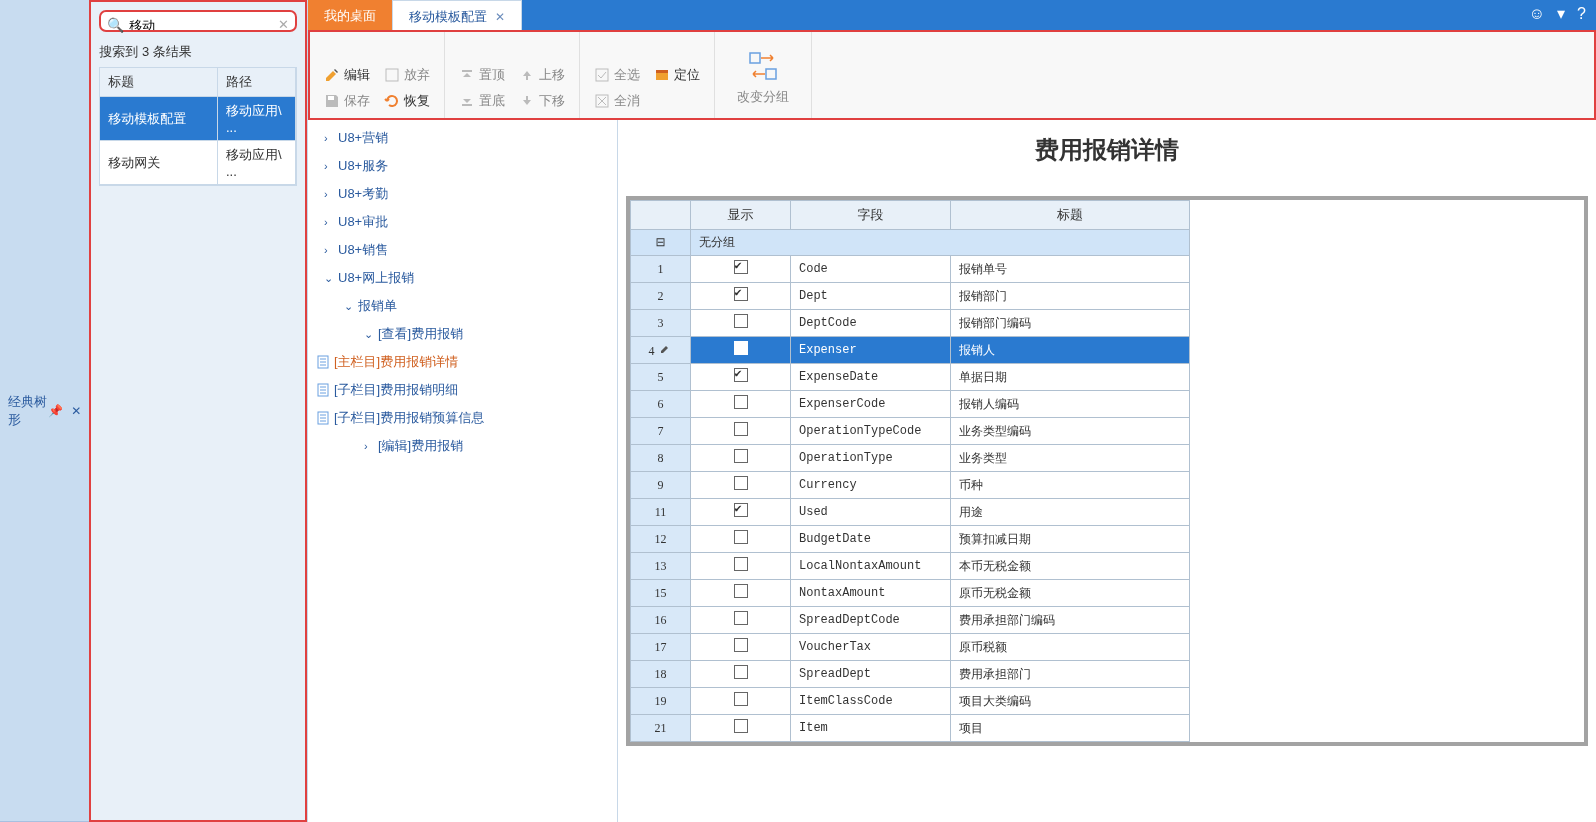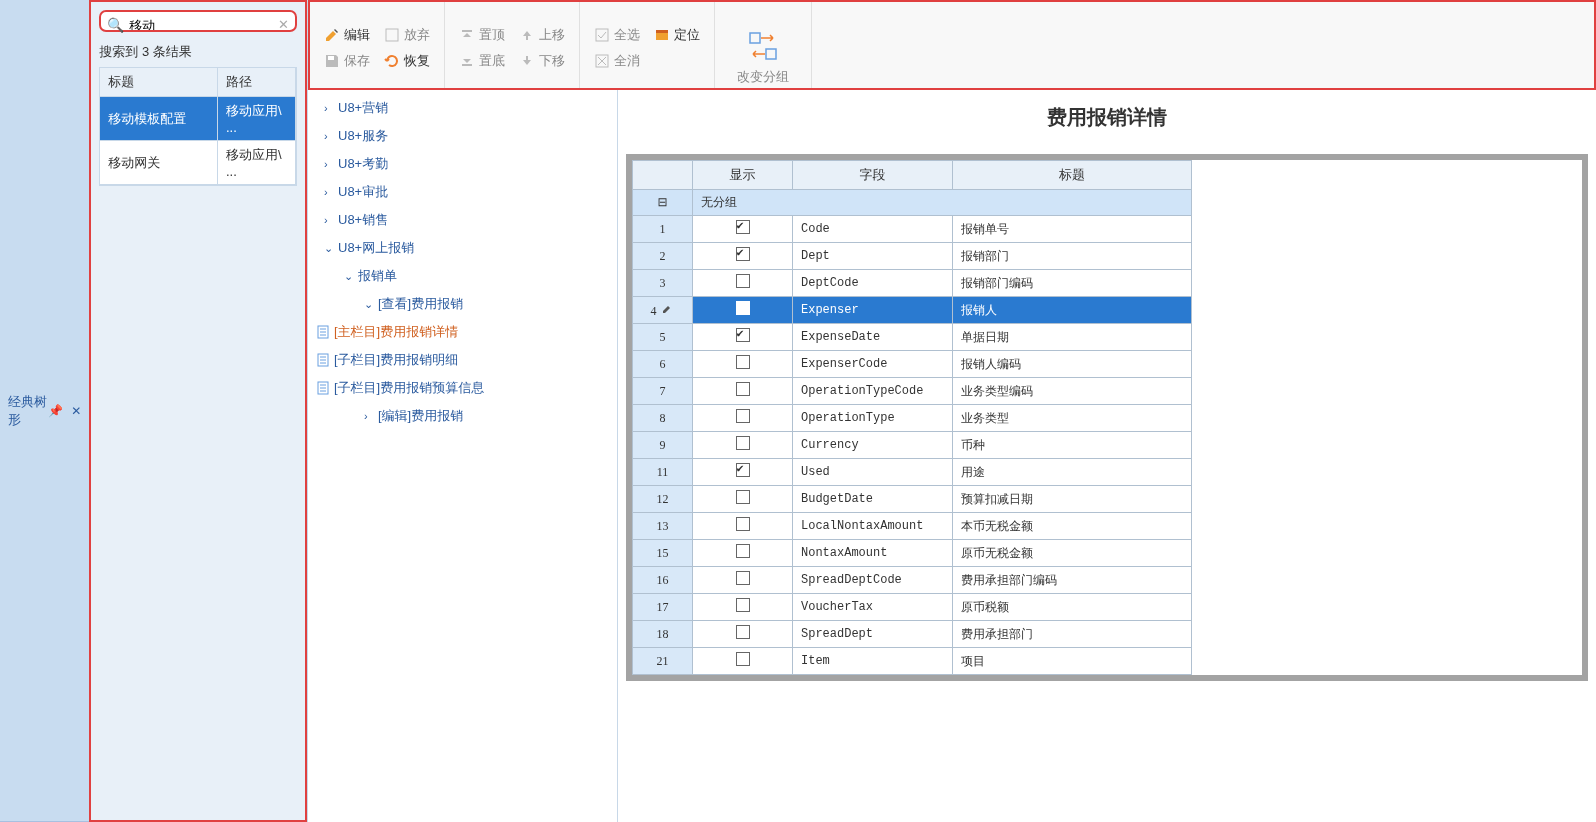--- a/index.html
+++ b/index.html
@@ -22,40 +22,40 @@
 .sidebar-highlight-box{border:2px solid #e04040;margin:0;padding:0 0 30px 0}
 .main{flex:1;display:flex;flex-direction:column}
 .titlebar{background:#2a7ad0;height:30px;display:flex;align-items:stretch;position:relative}
 .tab{padding:7px 16px;color:#fff;font-size:13px;cursor:pointer;position:relative}
 .tab.active-orange{background:#f08030}
 .tab.active-white{background:#fff;color:#2a5a9e;border-top:1px solid #c8d8e8;border-left:1px solid #c8d8e8;border-right:1px solid #c8d8e8}
 .tab .close{margin-left:8px;font-size:12px;opacity:0.7}
 .titlebar-right{position:absolute;right:10px;top:4px;display:flex;gap:12px;color:#fff;align-items:center}
 .titlebar-right span{cursor:pointer;font-size:16px}
 .toolbar-box{border:2px solid #e04040;margin:0;padding:0;background:#f8f8f8;display:flex;height:90px}
-.toolbar-group{display:flex;flex-direction:column;padding:20px 8px;border-right:1px solid #e0e0e0;justify-content:flex-start}
+.toolbar-group{display:flex;flex-direction:column;padding:4px 8px;border-right:1px solid #e0e0e0;justify-content:flex-end}
 .toolbar-row{display:flex;gap:2px}
 .tbtn{display:flex;align-items:center;gap:4px;padding:4px 6px;font-size:13px;color:#888;cursor:pointer;border-radius:2px}
 .tbtn.active{color:#333}
 .tbtn-icon{width:16px;height:16px;display:inline-block}
 .tbtn-big{display:flex;flex-direction:column;align-items:center;padding:8px 14px;color:#888;cursor:pointer;gap:6px;font-size:13px}
 .tbtn-big-icon{width:32px;height:32px}
 .content{flex:1;display:flex;overflow:hidden}
 .tree-panel{width:310px;border-right:1px solid #c8d8e8;padding:4px 0;overflow-y:auto}
 .tree-item{display:flex;align-items:center;padding:5px 8px;font-size:13px;color:#2a5a9e;cursor:pointer;gap:4px}
 .tree-item.l1{padding-left:16px}
 .tree-item.l2{padding-left:36px}
 .tree-item.l3{padding-left:56px}
 .tree-item.l4{}
 .tree-item.orange{color:#d06020}
 .tree-arrow{display:inline-block;width:10px;color:#2a5a9e;font-size:11px}
 .tree-doc-icon{width:14px;height:14px;display:inline-block}
 .detail-panel{flex:1;display:flex;flex-direction:column;overflow:hidden}
-.detail-title{text-align:center;font-size:20px;font-weight:bold;padding:14px 0;color:#333}
-.grid{margin:9px 8px;border:6px solid #a3a3a3;overflow:auto}
+.detail-title{text-align:center;font-size:24px;font-weight:bold;padding:14px 0;color:#333}
+.grid{margin:16px 8px;border:4px solid #a3a3a3;overflow:auto}
 .grid table{border-collapse:collapse;width:560px}
 .grid th{background:#e8f0f8;padding:5px 8px;text-align:center;font-weight:normal;border:1px solid #b0c0d0;font-size:13px}
 .grid td{padding:4px 8px;border:1px solid #b0c0d0;font-size:12px;background:#fff;font-family:"Courier New",monospace}
 .grid td.rownum{background:#d8e8f8;text-align:center;width:60px;font-family:"Microsoft YaHei"}
 .grid td.cb{text-align:center;width:100px}
 .grid tr.group-row td{background:#d0e4f8;font-family:"Microsoft YaHei"}
 .grid tr.selected td{background:#2a7ad0;color:#fff}
 .grid tr.selected td.rownum{background:#d8e8f8;color:#333}
 .checkbox{width:14px;height:14px;display:inline-block;border:1px solid #666;background:#fff;position:relative}
 .checkbox.checked::after{content:"✔";position:absolute;left:0;top:-3px;font-size:12px;color:#333}
@@ -99,20 +99,29 @@
                 <td>移动网关</td>
                 <td>移动应用\ ...</td>
               </tr>
             </tbody>
         </table>
       </div>
     </div>
   </div>
 
   <div class="main">
+    <div class="titlebar">
+      <div class="tab active-orange"><span>我的桌面</span></div>
+      <div class="tab active-white"><span>移动模板配置</span><span class="close">✕</span></div>
+      <div class="titlebar-right">
+        <span>☺</span>
+        <span>▾</span>
+        <span>?</span>
+      </div>
+    </div>
 
     <div class="toolbar-box">
       <div class="toolbar-group">
         <div class="toolbar-row">
           <div class="tbtn active">
               <svg class="tbtn-icon" viewBox="0 0 16 16">
                 <path fill="#f0a030" d="M2 11l7-7 3 3-7 7H2z"></path>
                 <path fill="#555" d="M10 3l1-1 3 3-1 1z"></path>
               </svg>
               <span>编辑</span>
@@ -384,20 +393,26 @@
                   <td>VoucherTax</td>
                   <td style="font-family:Microsoft YaHei">原币税额</td>
                 </tr>
                 <tr>
                   <td class="rownum">18</td>
                   <td class="cb"><span class="checkbox"></span></td>
                   <td>SpreadDept</td>
                   <td style="font-family:Microsoft YaHei">费用承担部门</td>
                 </tr>
                 <tr>
+                  <td class="rownum">19</td>
+                  <td class="cb"><span class="checkbox"></span></td>
+                  <td>ItemClassCode</td>
+                  <td style="font-family:Microsoft YaHei">项目大类编码</td>
+                </tr>
+                <tr>
                   <td class="rownum">21</td>
                   <td class="cb"><span class="checkbox"></span></td>
                   <td>Item</td>
                   <td style="font-family:Microsoft YaHei">项目</td>
                 </tr>
               </tbody>
           </table>
         </div>
       </div>
     </div>

